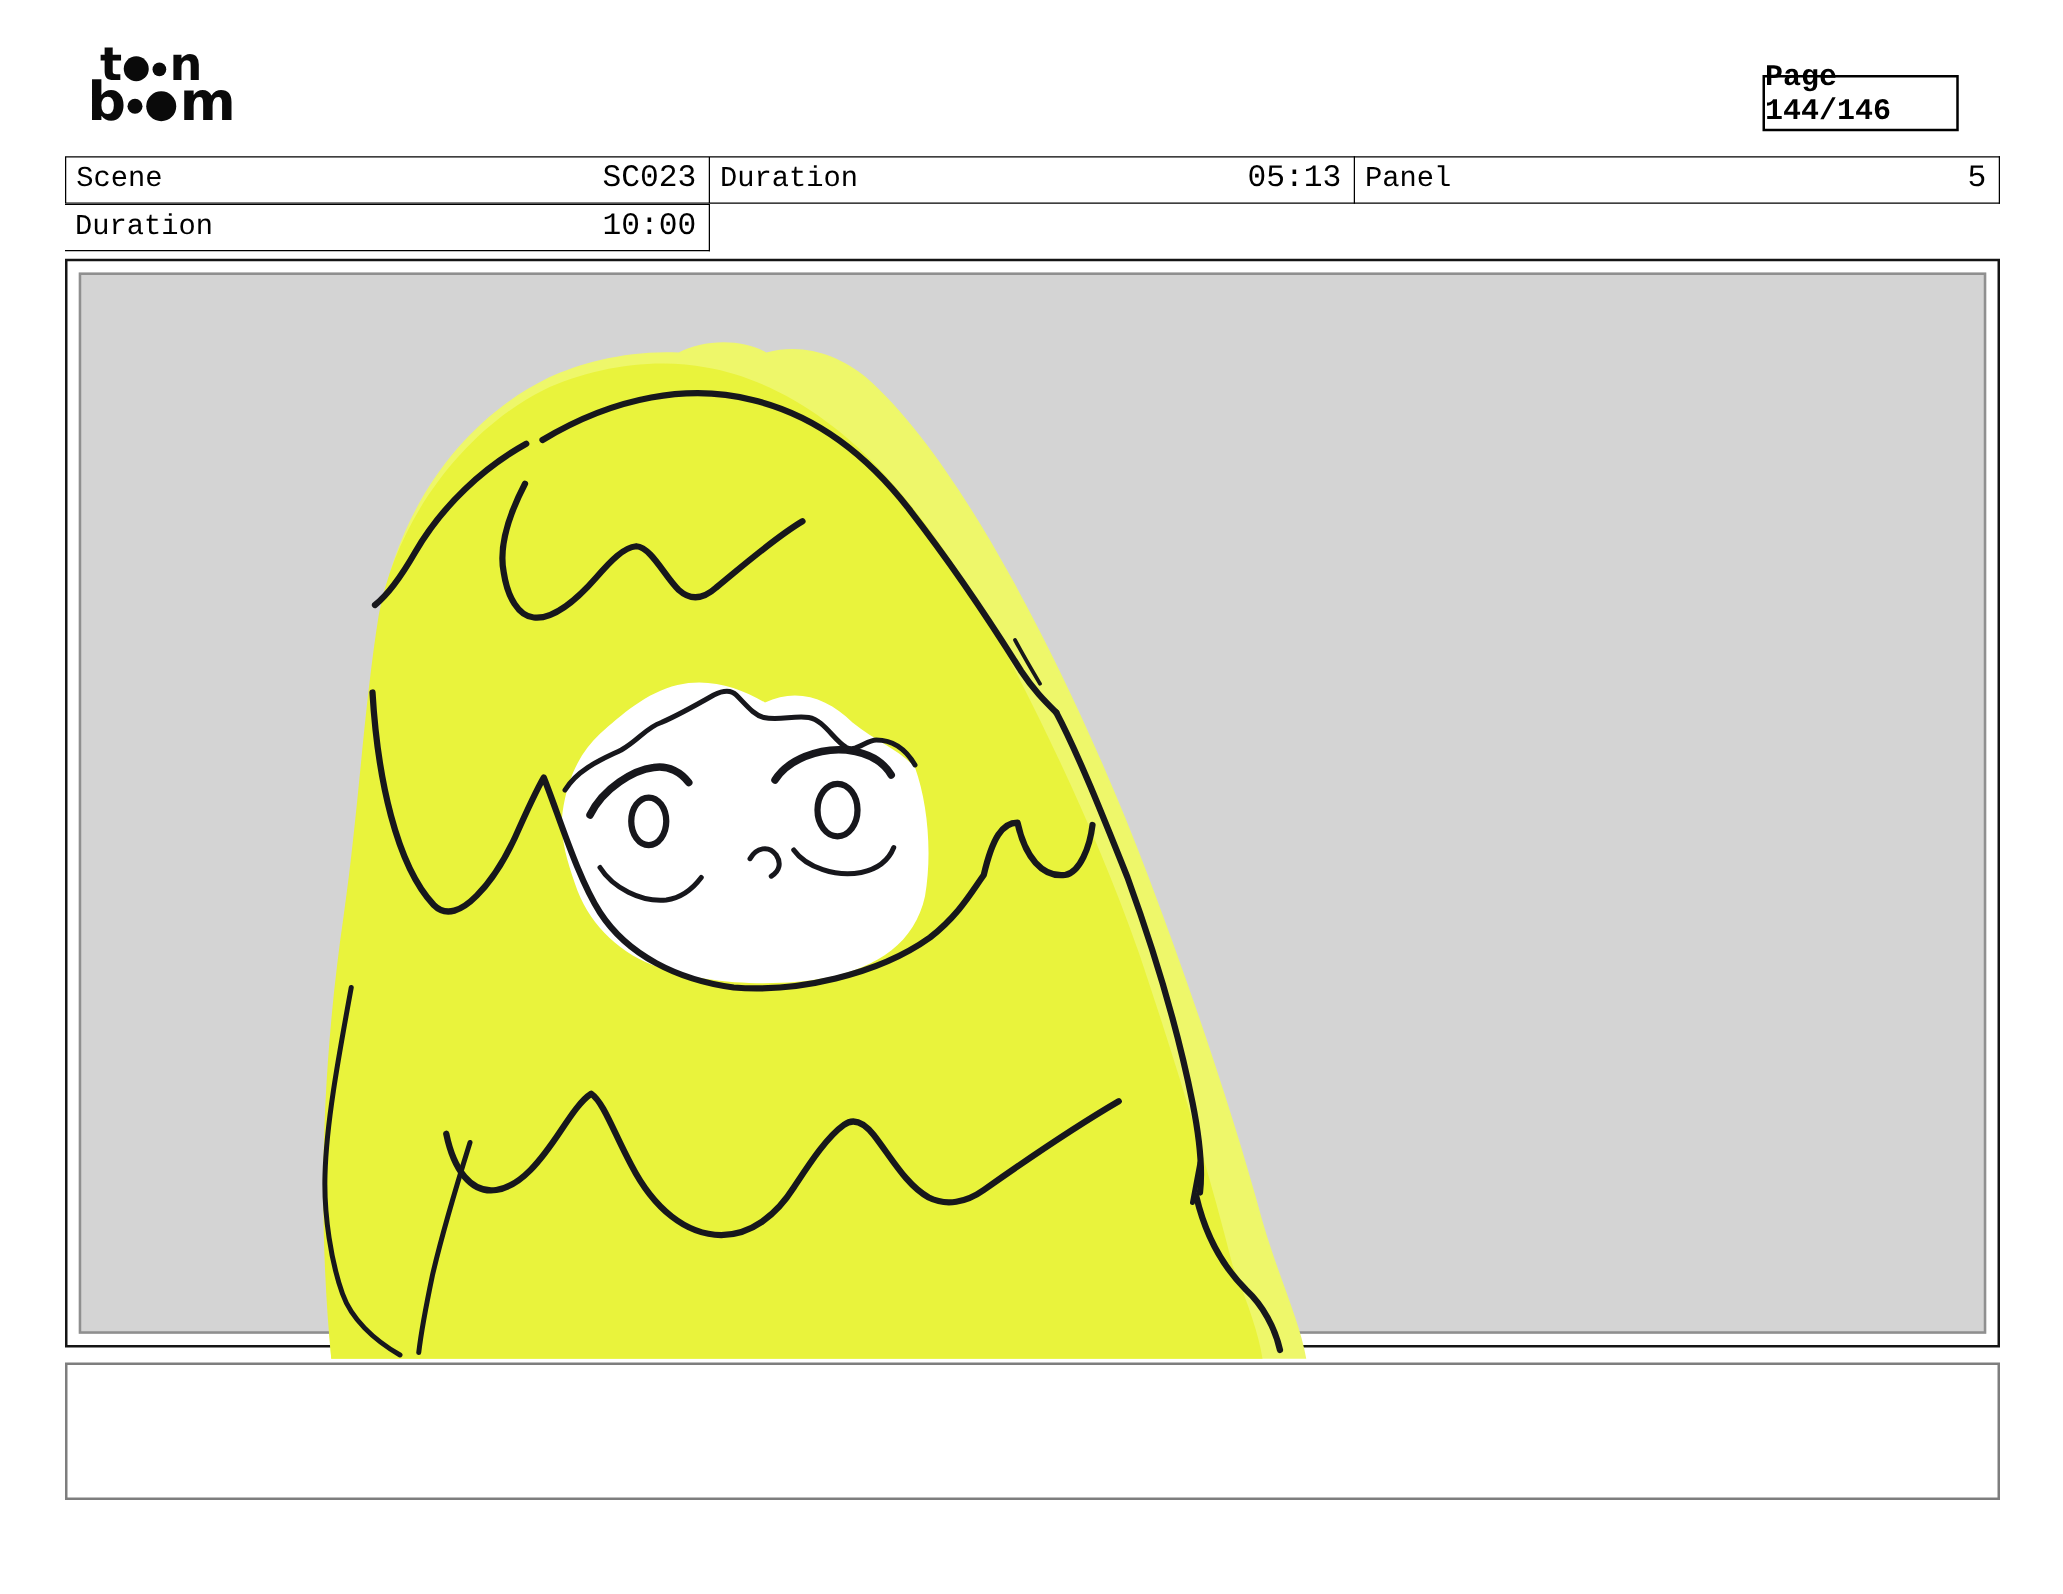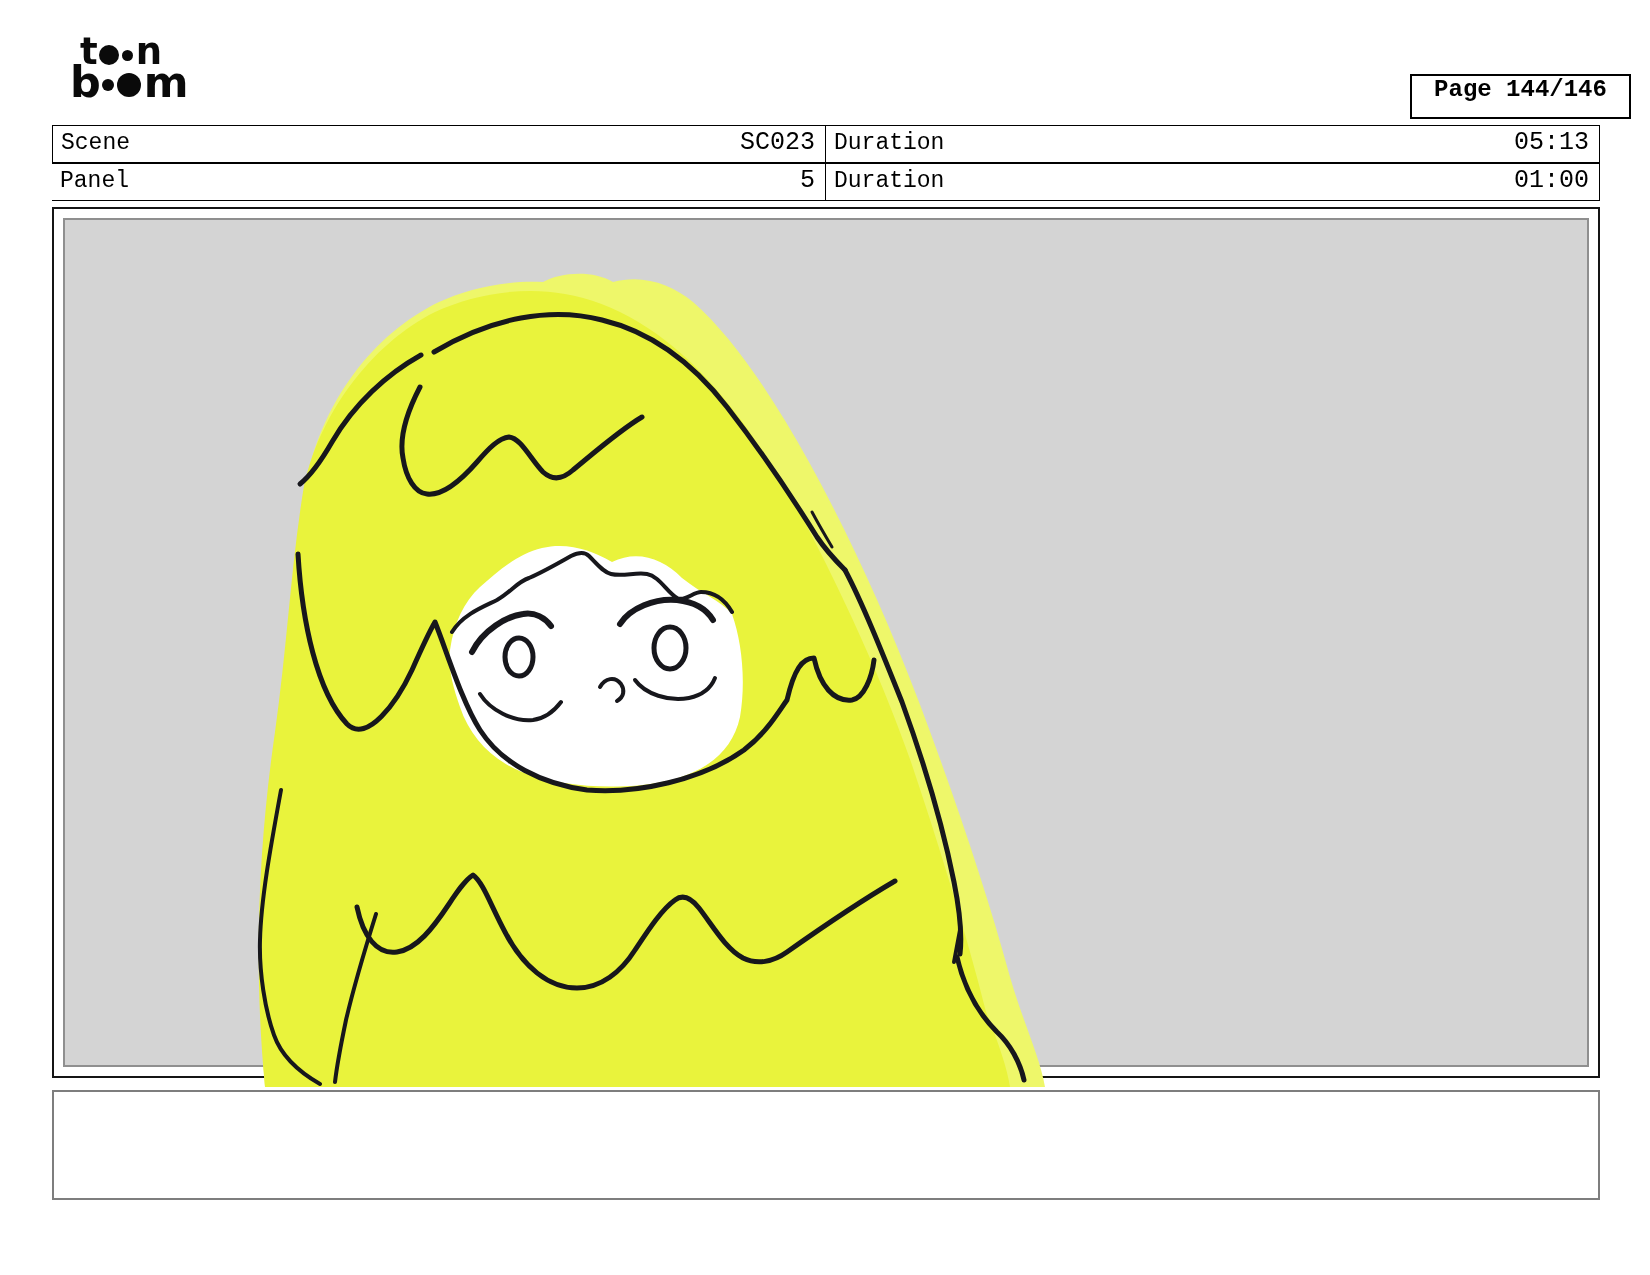--- a/index.html
+++ b/index.html
@@ -15,27 +15,27 @@
   .logo-letter{display:inline-block;transform:translateY(-3px);}
   .dot{display:inline-block;border-radius:50%;background:#0a0a0a;}
   .dot-big1{width:20px;height:20px;}
   .dot-small1{width:11px;height:11px;}
   .dot-small2{width:12px;height:12px;}
   .dot-big2{width:24px;height:24px;}
 
   .title-block{position:absolute;left:196px;top:66px;font-weight:bold;font-size:24px;white-space:pre;}
   .title-author{margin-left:30px;}
 
-  .page-box{position:absolute;left:1410px;top:74px;width:221px;height:45px;box-sizing:border-box;
-            border:2px solid #000;background:#fff;display:flex;align-items:flex-start;justify-content:center;
+  .page-box{position:absolute;left:1410px;top:60px;width:157px;height:45px;box-sizing:border-box;
+            border:2px solid #000;background:#fff;display:flex;align-items:flex-end;justify-content:center;
             font-weight:bold;font-size:24px;}
 
   
   .meta{position:absolute;left:52px;top:125px;width:1548px;height:76px;box-sizing:border-box;
-        display:grid;grid-template-columns:repeat(2,1fr);}
+        display:grid;grid-template-columns:repeat(3,1fr);}
   .meta-cell{position:relative;border:1px solid #000;box-sizing:border-box;background:#fff;}
   .meta-cell + .meta-cell{border-left:none;}
   .meta-label{position:absolute;left:8px;top:4px;font-size:23px;}
   .meta-value{position:absolute;right:10px;bottom:5px;font-size:25px;}
 
   
   .panel{position:absolute;left:52px;top:207px;width:1548px;height:871px;box-sizing:border-box;
          border:2px solid #151515;background:#fff;}
   .canvas{position:absolute;left:9px;top:9px;width:1526px;height:849px;box-sizing:border-box;
           border:2px solid #8f8f8f;background:#d4d4d4;}
@@ -78,21 +78,21 @@
     <div class="meta-cell">
       <span class="meta-label">Duration</span>
       <span class="meta-value">05:13</span>
     </div>
     <div class="meta-cell">
       <span class="meta-label">Panel</span>
       <span class="meta-value">5</span>
     </div>
     <div class="meta-cell">
       <span class="meta-label">Duration</span>
-      <span class="meta-value">01:00</span>
+      <span class="meta-value">10:00</span>
     </div>
   </div>
 
   <div class="panel">
     <div class="canvas" style="background: rgb(212, 212, 212);"></div>
 
     <svg class="drawing" viewBox="0 0 1522 870" xmlns="http://www.w3.org/2000/svg" overflow="visible">
 
       <path d="M 200 867 C 190 732, 196 612, 212 502 C 224 417, 228 342, 240 267
                C 256 182, 308 114, 374 82 C 400 70, 438 60, 478 62

